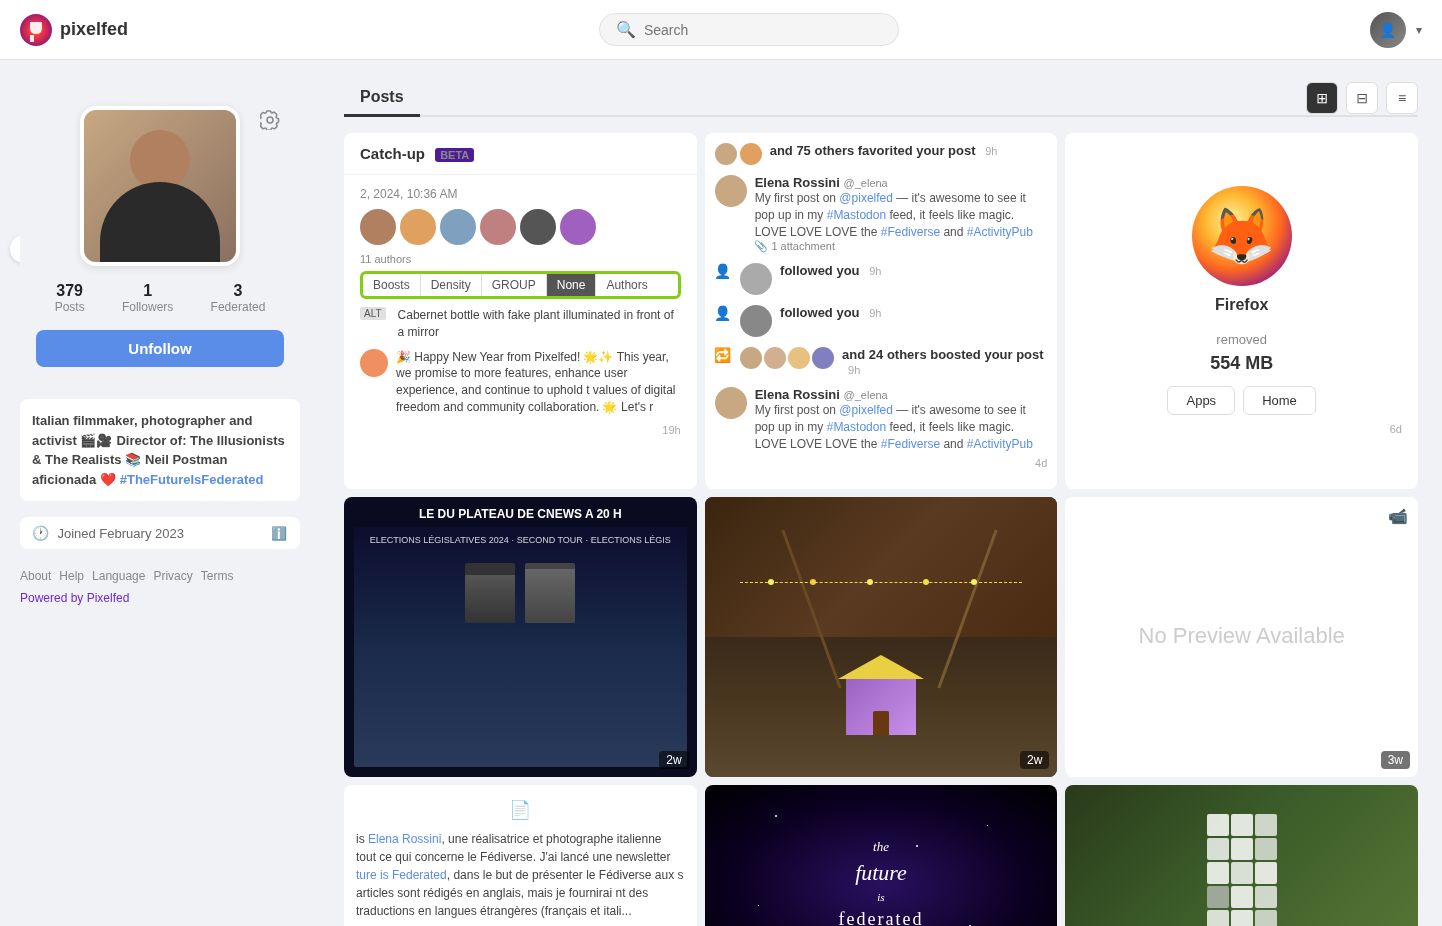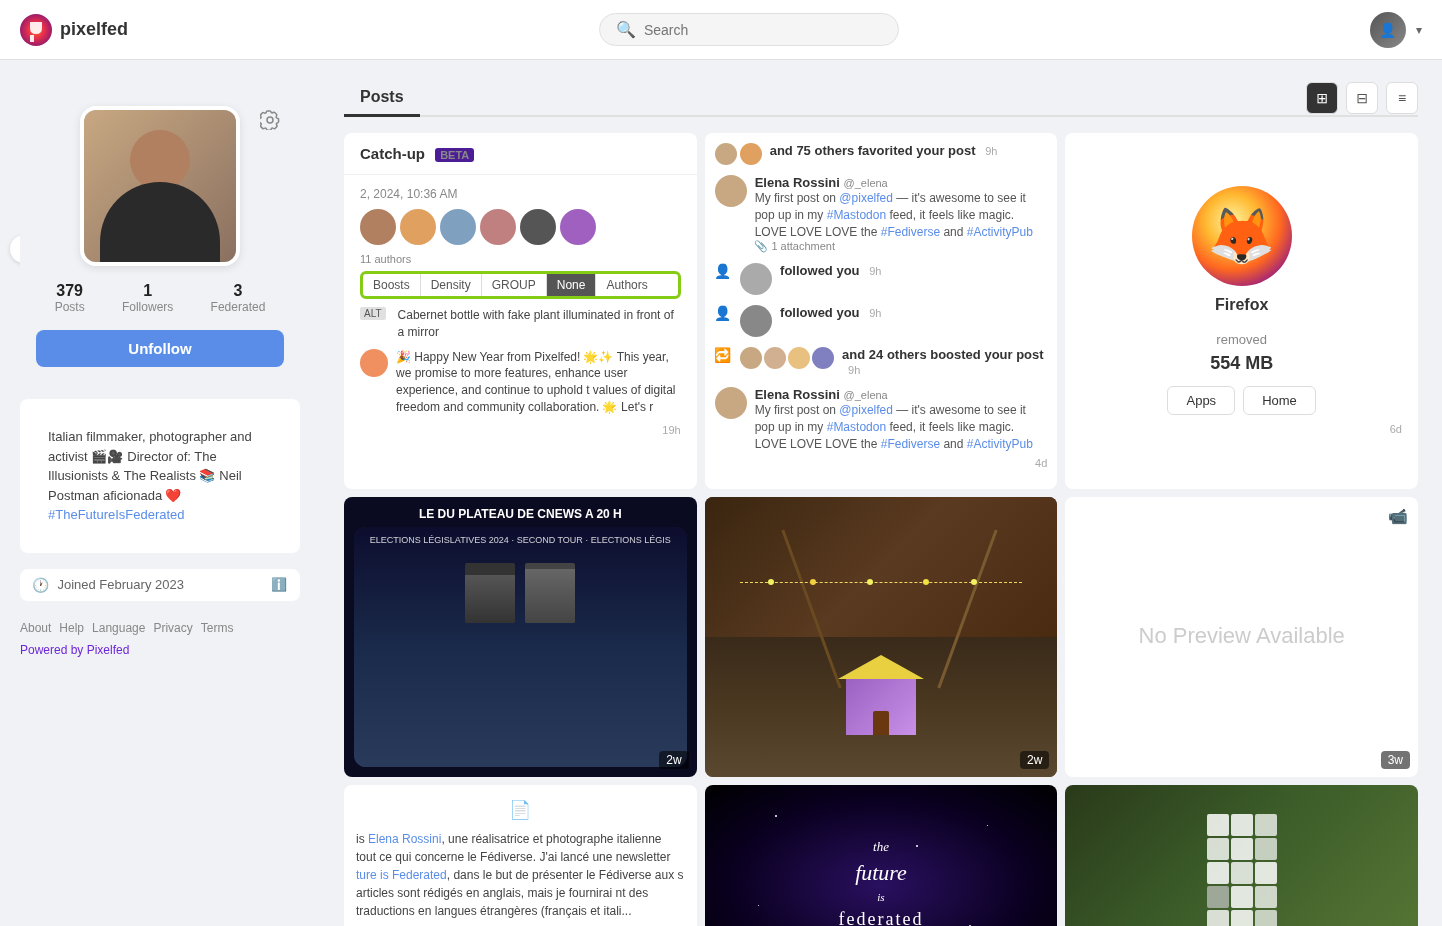--- a/index.html
+++ b/index.html
@@ -100,22 +100,23 @@
     .stat-number { font-size: 16px; font-weight: 700; color: #222; }
     .stat-label { font-size: 12px; color: #888; }
     .unfollow-btn {
       width: 100%; padding: 10px; background: #5a8de8;
       color: #fff; border: none; border-radius: 8px;
       font-size: 15px; font-weight: 600; cursor: pointer;
       margin-bottom: 16px;
     }
     .profile-bio {
       font-size: 13px; color: #444; line-height: 1.5;
-      margin-bottom: 16px; padding: 28px; background: #fff;
+      margin-bottom: 16px; padding: 12px; background: #fff;
       border-radius: 8px;
+      font-weight: bold;
     }
     .profile-bio a { color: #5a8de8; text-decoration: none; }
     .profile-joined {
       display: flex; align-items: center; gap: 8px;
       font-size: 13px; color: #666; margin-bottom: 20px;
       padding: 8px 12px; background: #fff; border-radius: 8px;
     }
     .profile-joined-icon { font-size: 14px; color: #888; }
     .profile-joined-info { font-size: 13px; color: #5a8de8; margin-left: auto; }
     .sidebar-footer-links {
@@ -463,21 +464,21 @@
         <div class="firefox-btns">
           <button class="firefox-btn">Apps</button>
           <button class="firefox-btn">Home</button>
         </div>
         <div style="font-size:11px;color:#aaa;margin-top:8px;width:100%;text-align:right;">6d</div>
       </div>
 
       <div class="post-card" style="min-height:280px;">
         <div style="width:100%;height:100%;min-height:280px;background:#0a0a20;display:flex;flex-direction:column;padding:10px;">
           <div style="color:#fff;font-size:12px;font-weight:700;margin-bottom:6px;text-align:center;">LE DU PLATEAU DE CNEWS A 20 H</div>
-          <div style="flex:1;background:linear-gradient(180deg,#1a1a3e 0%,#2a2a5e 40%,#1a3a6e 70%);display:flex;align-items:center;justify-content:center;border-radius:12px;overflow:hidden;position:relative;">
+          <div style="flex:1;background:linear-gradient(180deg,#1a1a3e 0%,#2a2a5e 40%,#1a3a6e 70%);display:flex;align-items:center;justify-content:center;border-radius:3px;overflow:hidden;position:relative;">
             <div style="position:absolute;top:0;left:0;right:0;bottom:0;background:linear-gradient(180deg,#0d0d2e 0%,#1a2a4a 50%,#2a3a5a 100%);">
               <div style="padding:8px;color:#fff;font-size:9px;text-align:center;opacity:0.8;">ELECTIONS LÉGISLATIVES 2024 · SECOND TOUR · ELECTIONS LÉGIS</div>
               <div style="display:flex;align-items:center;justify-content:center;gap:10px;padding:10px;">
                 <div style="width:50px;height:60px;background:#333;border-radius:2px;overflow:hidden;display:flex;align-items:flex-end;">
                   <div style="width:100%;height:80%;background:linear-gradient(180deg,#555 0%,#333 100%);"></div>
                 </div>
                 <div style="width:50px;height:60px;background:#444;border-radius:2px;overflow:hidden;display:flex;align-items:flex-end;">
                   <div style="width:100%;height:90%;background:linear-gradient(180deg,#666 0%,#444 100%);"></div>
                 </div>
               </div>

